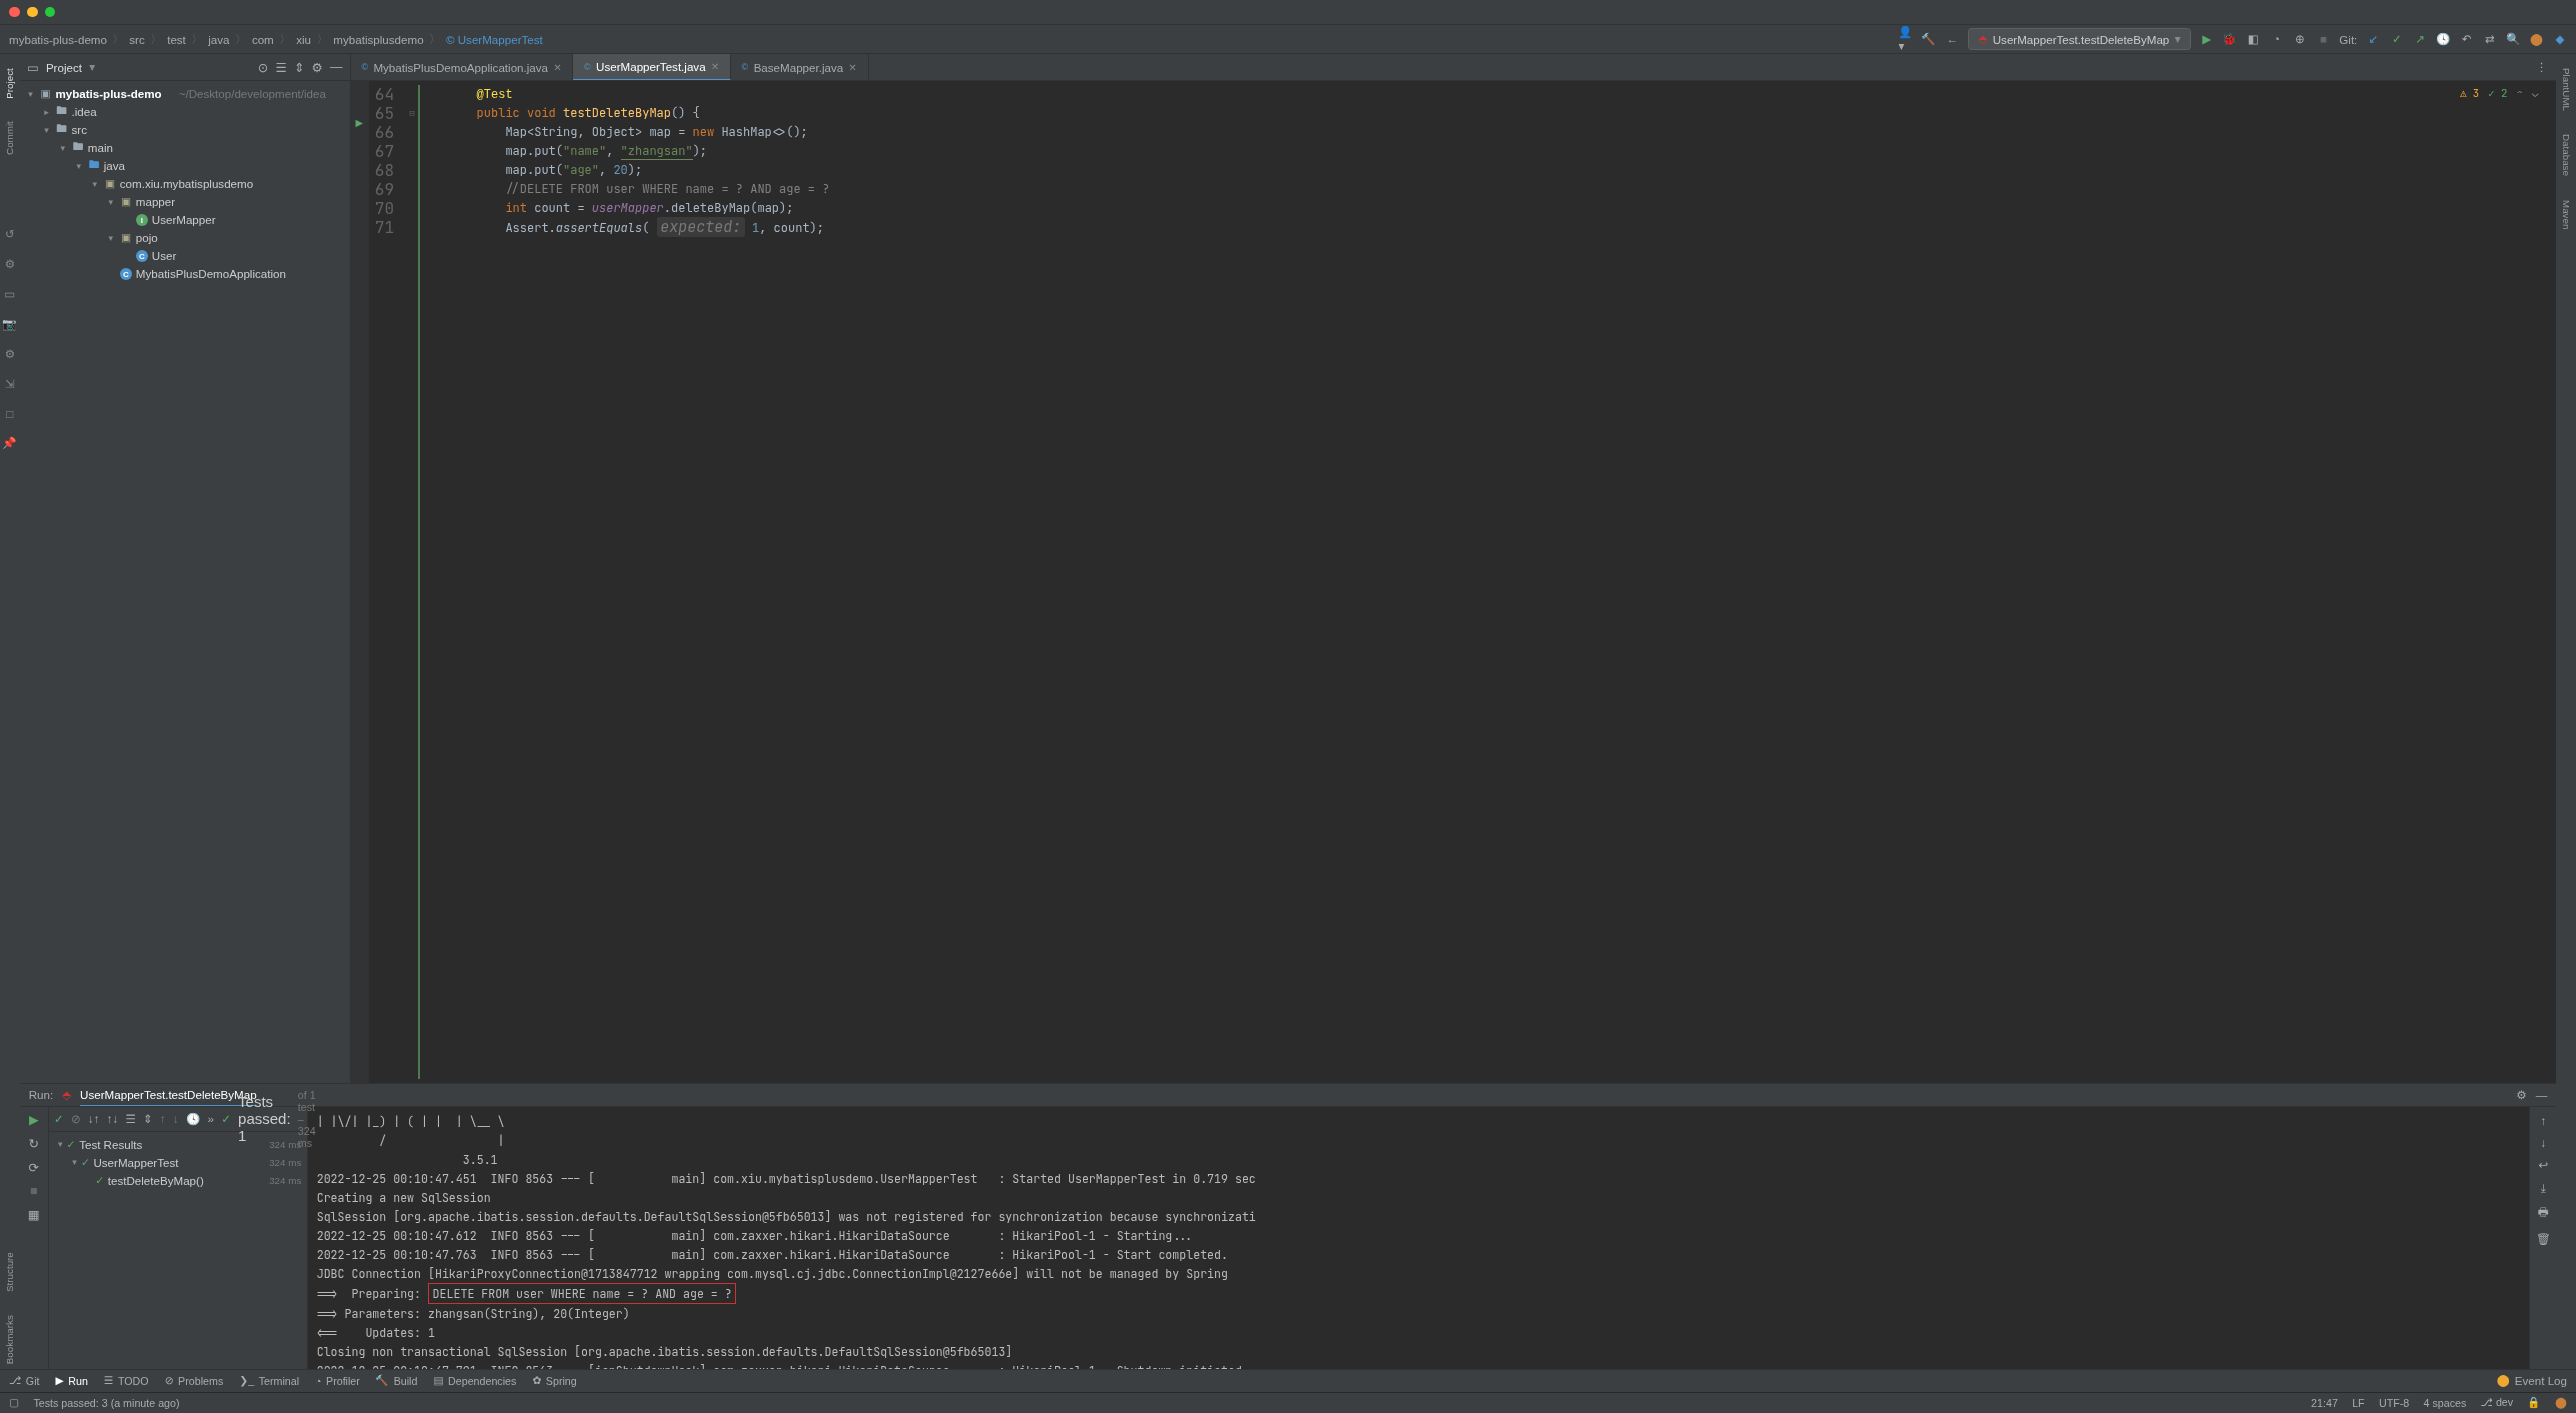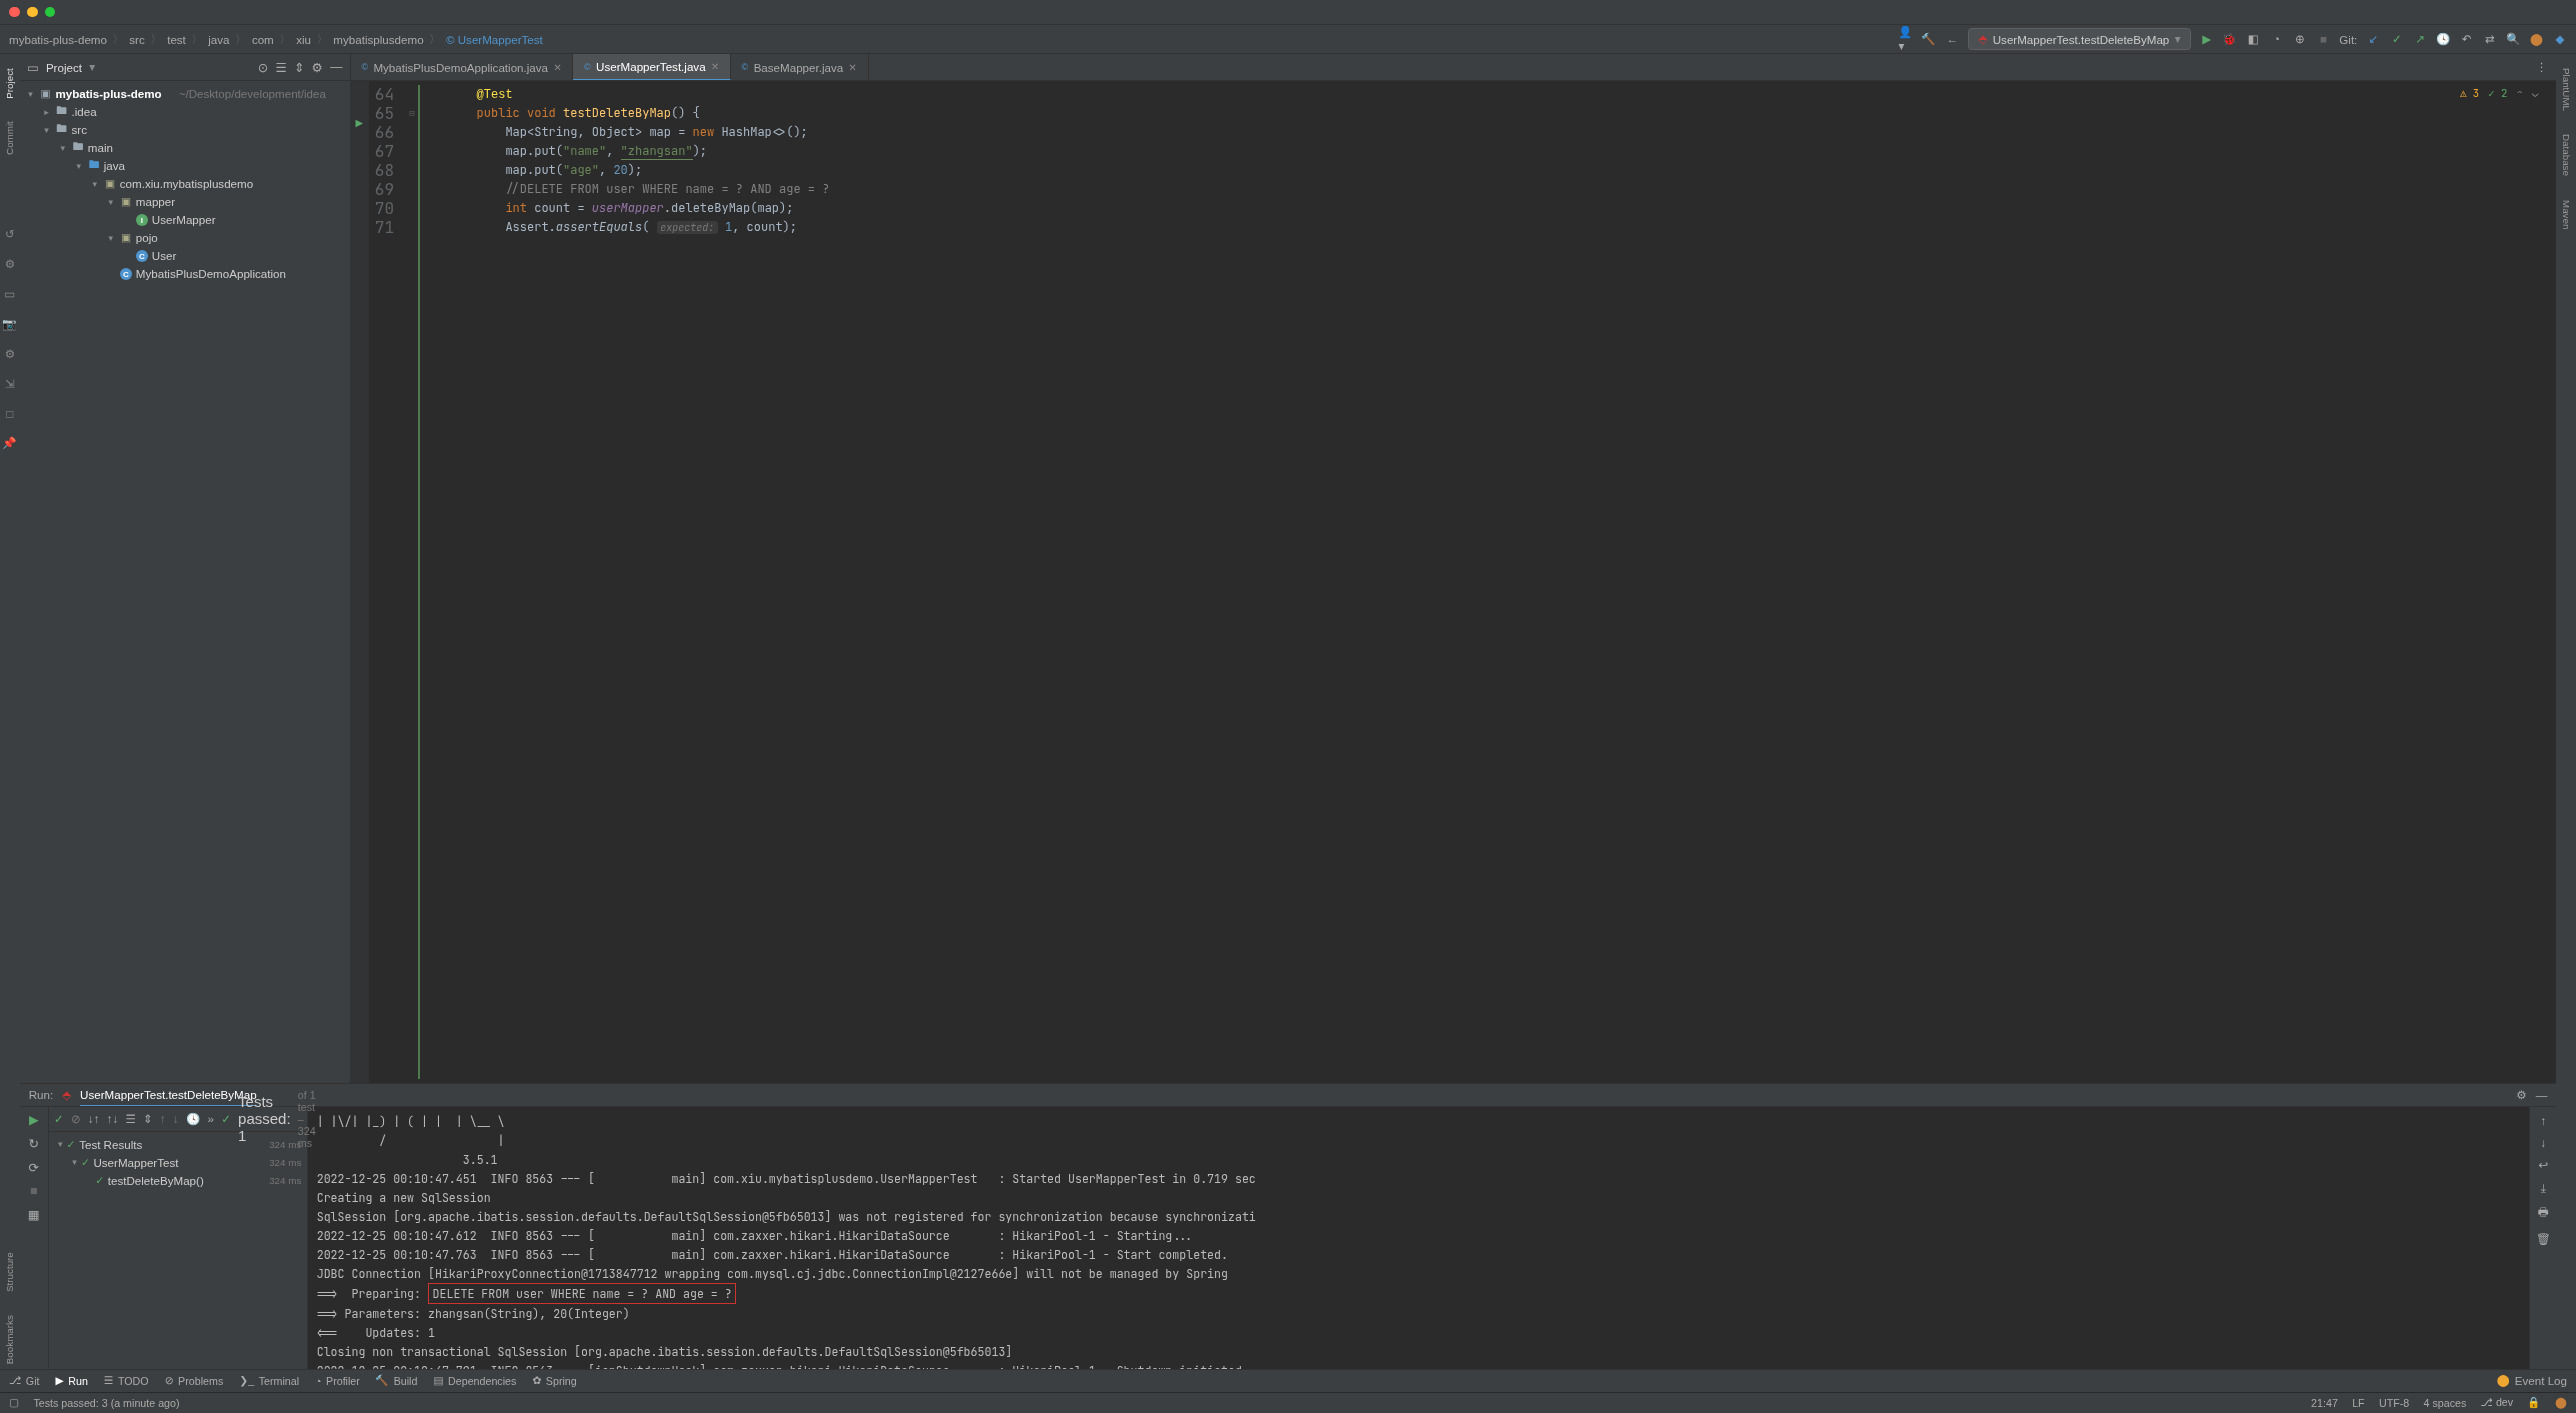--- a/index.html
+++ b/index.html
@@ -127,21 +127,21 @@
 .lineno { width:36px; text-align:right; padding-right:10.7px; color:#606366; font-size:16px; }
 .fold { width:14.3px; color:#606366; font-size:9px; text-align:center;}
 .code { white-space:pre; font-size:12px; color:#a9b7c6; }
 .kw { color:#cc7832;text-align:right; }
 .str { color:#6a8759; }
 .num { color:#6897bb; }
 .anno { color:#fde047;font-family:Liberation Mono, monospace; }
 .fn { color:#ffc66d; }
 .comment { color:#808080; }
 .field { color:#9876aa; font-style:italic; }
-.param-hint { background:#3b3b3b; color:#787878; padding:0 3.6px; border-radius:2.7px; font-size:10px;font-style:italic; }
+.param-hint { background:#3b3b3b; color:#787878; padding:0 3.6px; border-radius:2.7px; font-size:15px;font-style:italic; }
 .italic { font-style:italic; }
 .underline { border-bottom:0.9px solid #6a8759; }
 .change-bar { position:absolute; left:49px; top:3.6px; bottom:3.6px; width:2.7px; background:#4e7a4e; }
 .inspections { position:absolute; top:5.4px; right:18px; display:flex; gap:9px; color:#aaa; font-size:10.7px; align-items:center;}
 .insp-warn { color:#f0a732; }
 .insp-check { color:#59a869; }
 .insp-chev { color:#888; cursor:pointer;}
 
 
 .run-panel { grid-column: 2 / span 2; grid-row: 2; display:flex; flex-direction:column; background:#2b2b2b; border-top:0.9px solid #323232;}

